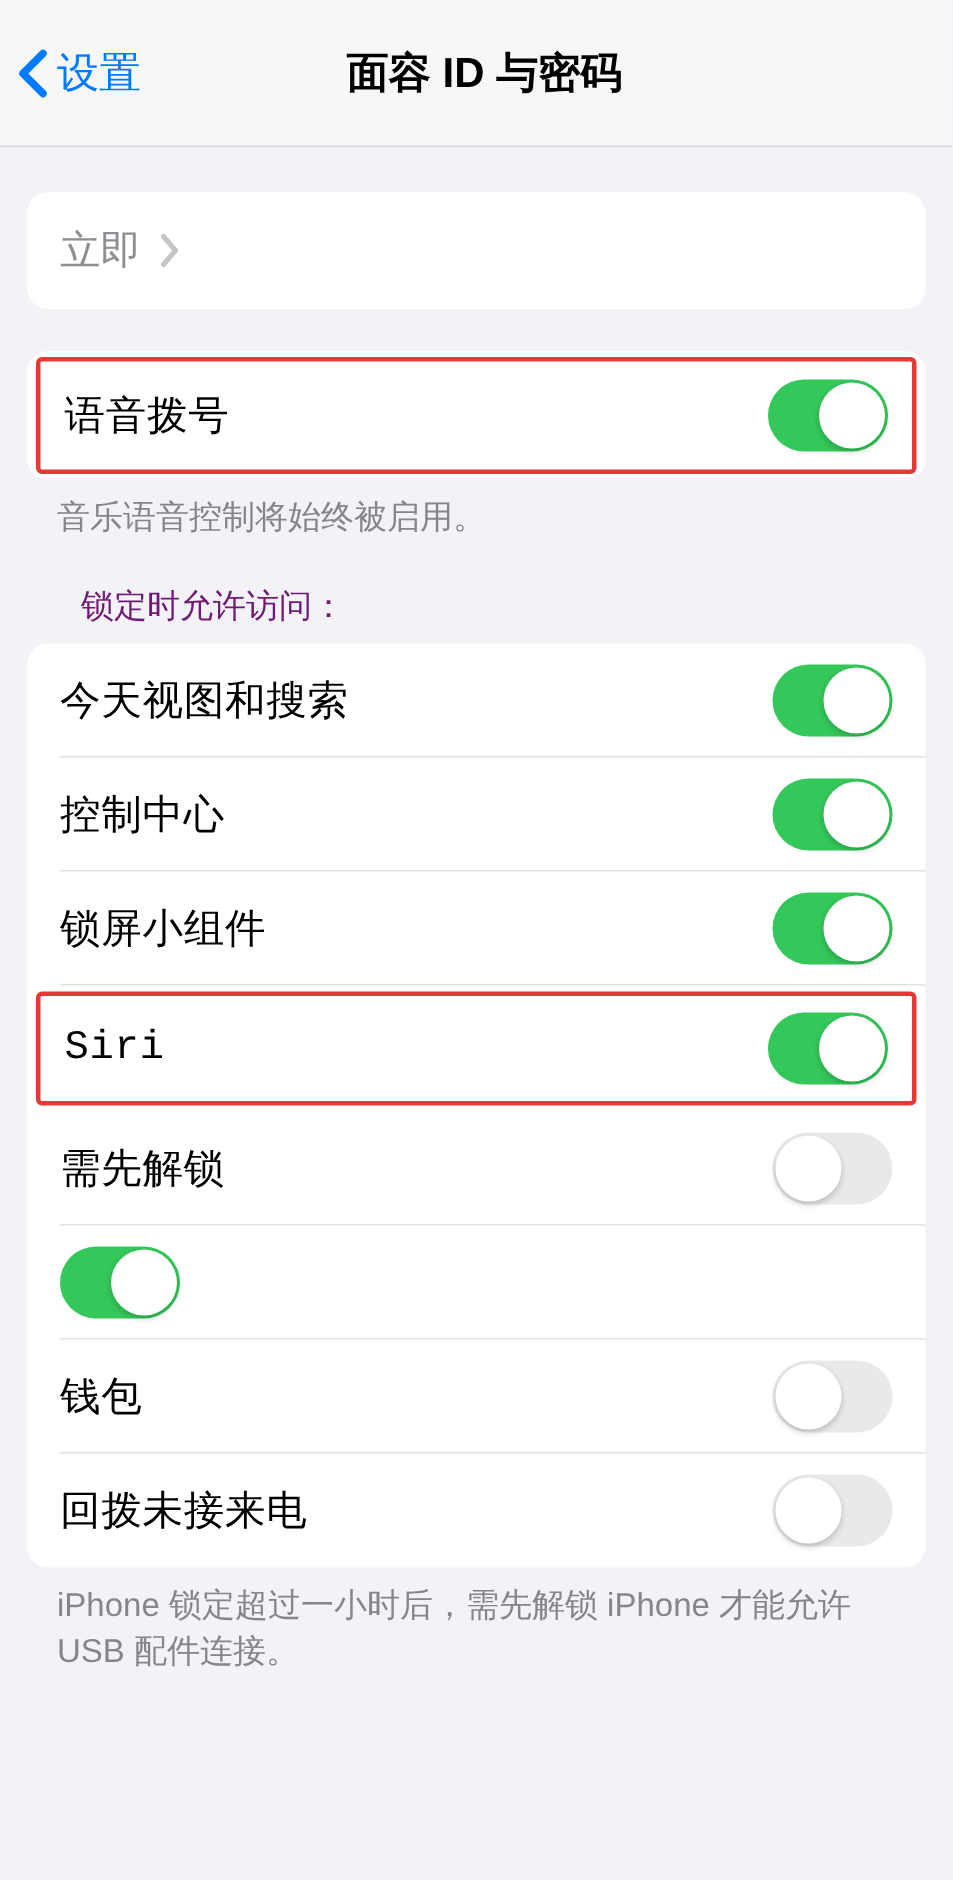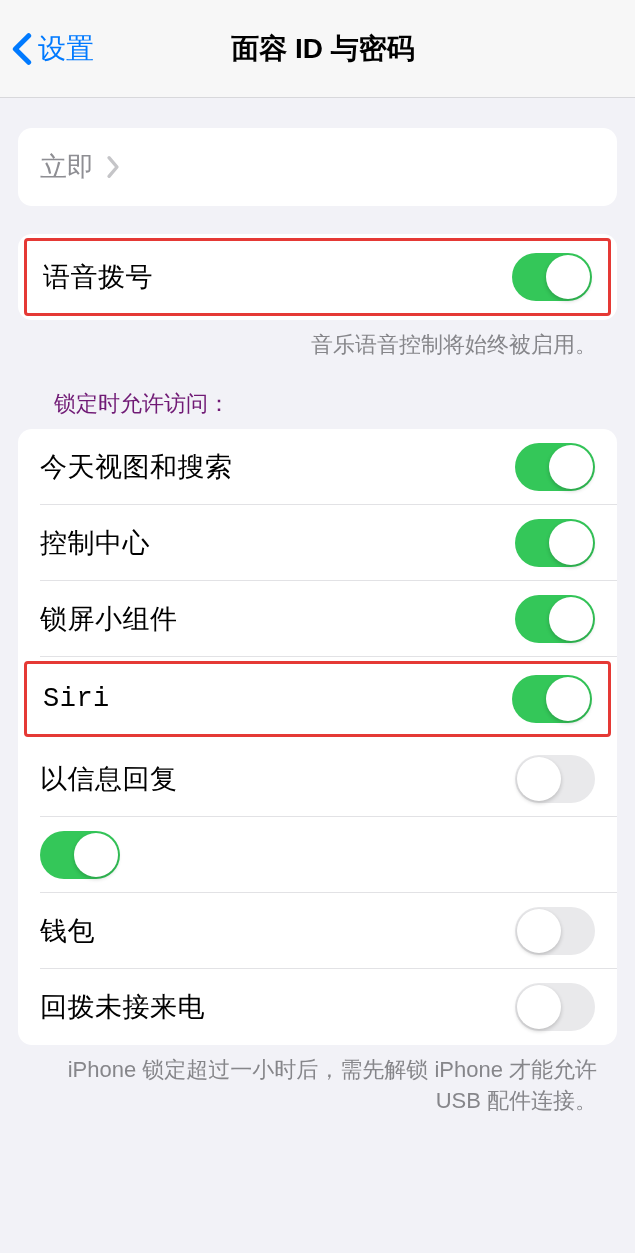--- a/index.html
+++ b/index.html
@@ -135,21 +135,20 @@
       right: 2px;
     }
     .toggle.off .toggle-knob {
       left: 2px;
     }
     .group-footer {
       font-size: 22px;
       color: #86868a;
       padding: 10px 38px 0 38px;
       line-height: 1.4;
-      text-align: right;
     }
     .group-header {
       font-size: 22px;
       color: #701a75;
       padding: 0 38px 10px 38px;
       margin-left: 16px;
     }
     
     .group-rows.multi .row {
       min-height: 76px;
@@ -216,21 +215,21 @@
           <div class="toggle-knob"></div>
         </div>
       </div>
       <div class="row highlighted">
         <span class="row-label">Siri</span>
         <div class="toggle on">
           <div class="toggle-knob"></div>
         </div>
       </div>
       <div class="row">
-        <span class="row-label">以信息回复</span>
+        <span class="row-label">需先解锁</span>
         <div class="toggle off">
           <div class="toggle-knob"></div>
         </div>
       </div>
       <div class="row">
         <div class="toggle on">
           <div class="toggle-knob"></div>
         </div>
       </div>
       <div class="row">

